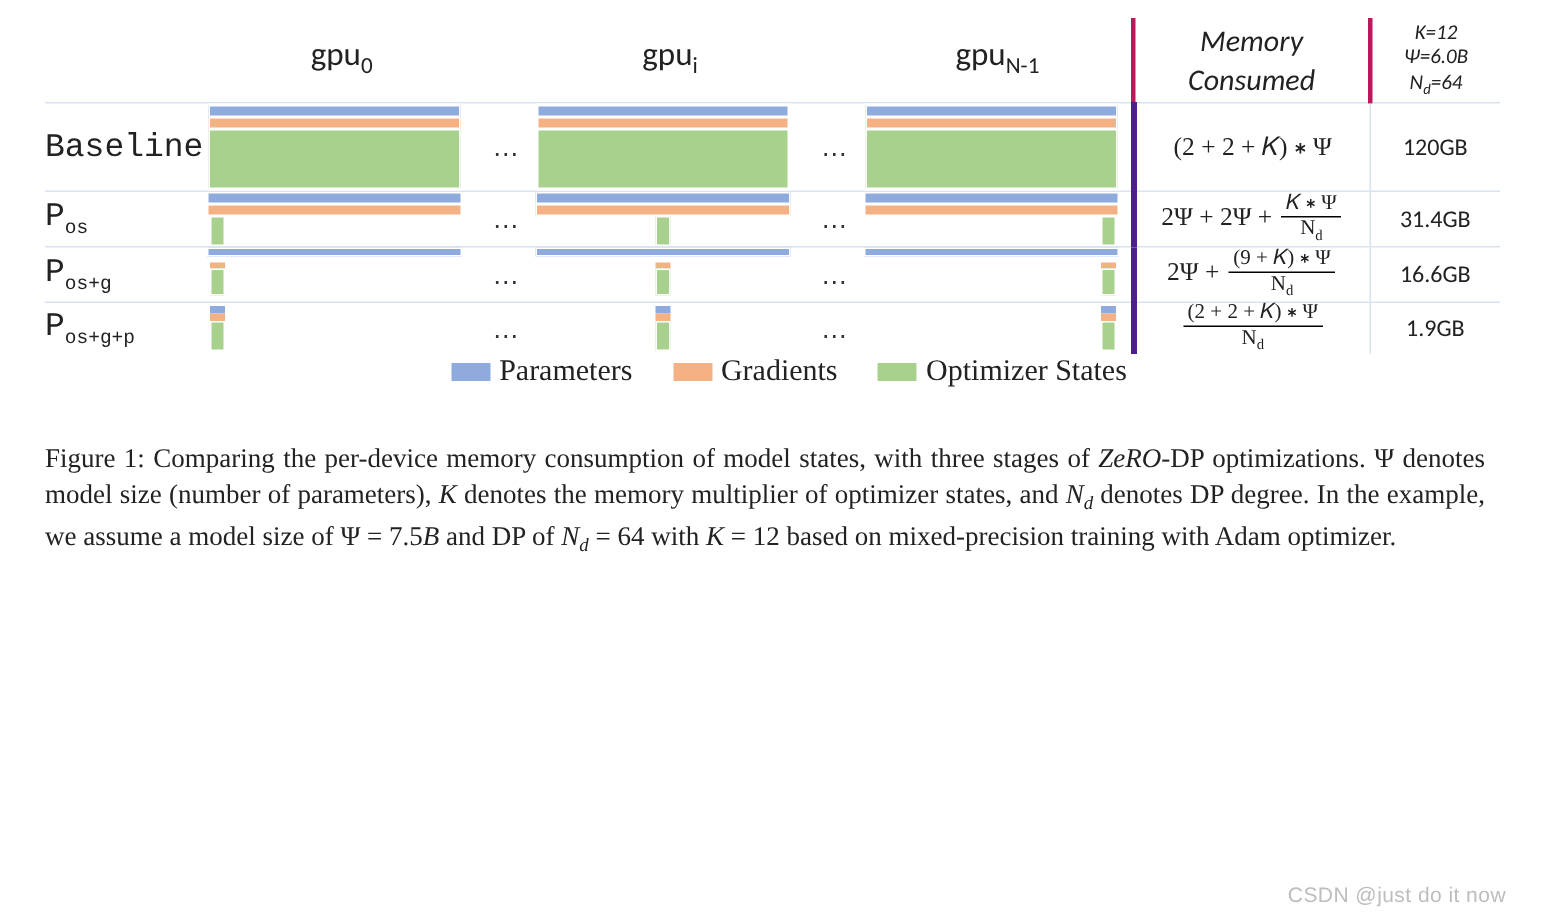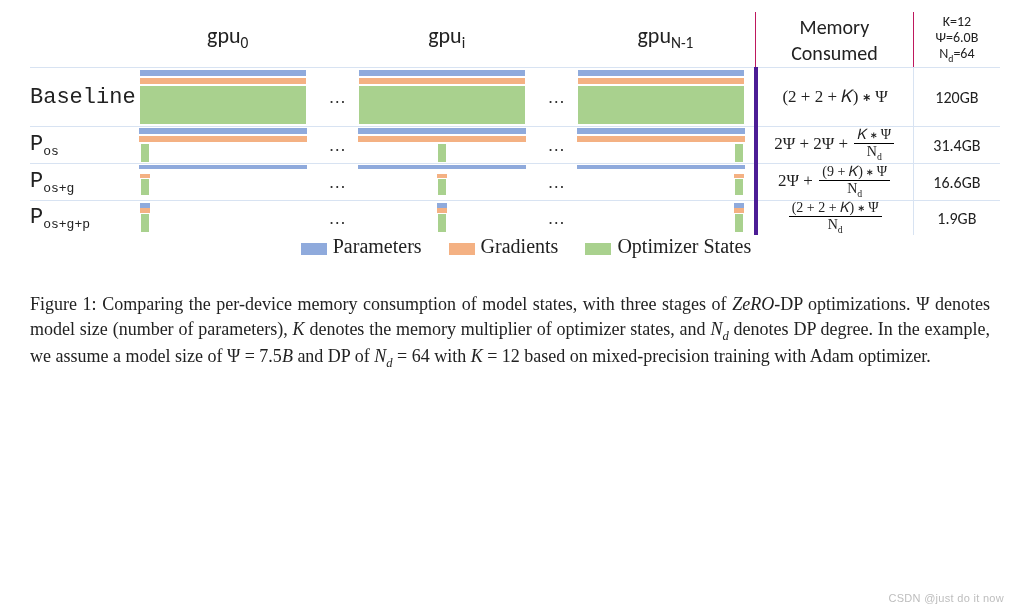--- a/index.html
+++ b/index.html
@@ -22,24 +22,25 @@
   }
   .figure-table .hdr td {
     text-align: center;
     font-family: Calibri, Arial, sans-serif;
     font-size: 22px;
     padding-bottom: 4px;
     border-bottom: 1px solid #d8e3f2;
   }
   .figure-table .hdr .mem-col,
   .figure-table .hdr .kcol {
-    border-left: 1px solid #be185d;
+    border-left: 3px solid #be185d;
     line-height: 1.15;
     padding-top: 2px;
     padding-bottom: 2px;
+    font-style: italic;
   }
   .figure-table .hdr .kcol { font-size: 14px; }
   .row-label {
     font-family: Liberation Mono, monospace;
     font-size: 22px;
     text-align: left;
     padding-left: 4px;
     white-space: nowrap;
     width: 108px;
   }
@@ -121,21 +122,21 @@
   }
 
   
   .frac { display:inline-block; vertical-align:middle; text-align:center; font-size:14px; line-height:1; margin:0 2px;}
   .frac .num { display:block; border-bottom:1px solid #000; padding:0 3px 1px;text-align:center;}
   .frac .den { display:block; padding-top:1px;}
 
   
   .watermark {
     position:absolute; right:26px; bottom:6px;
-    font-family: Arial, sans-serif; font-size:11px;
+    font-family: Arial, sans-serif; font-size:14px;
     color:#bdbdbd; letter-spacing:0.3px;
   }
   sub.s { font-size:0.7em; vertical-align:sub; }
 </style>
 </head>
 <body>
 
 <table class="figure-table">
 
   <tbody>

